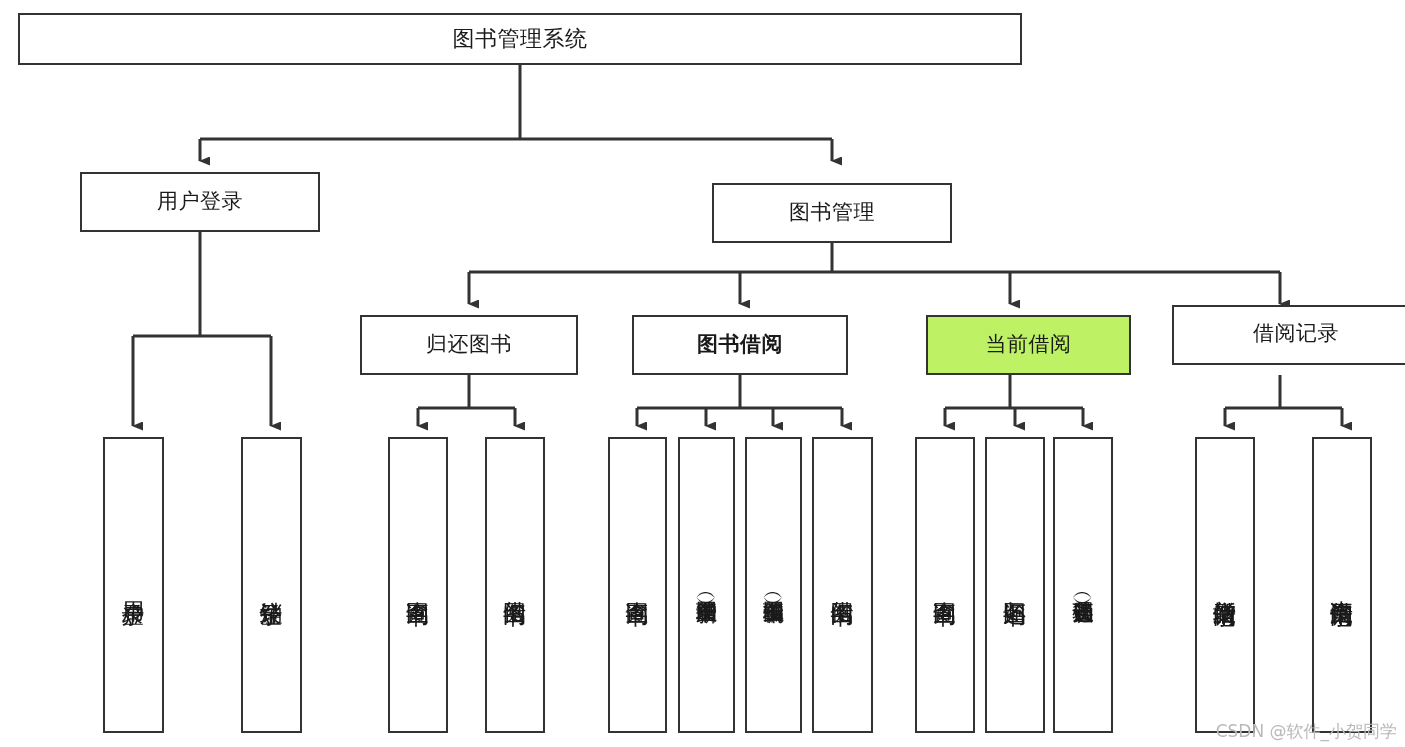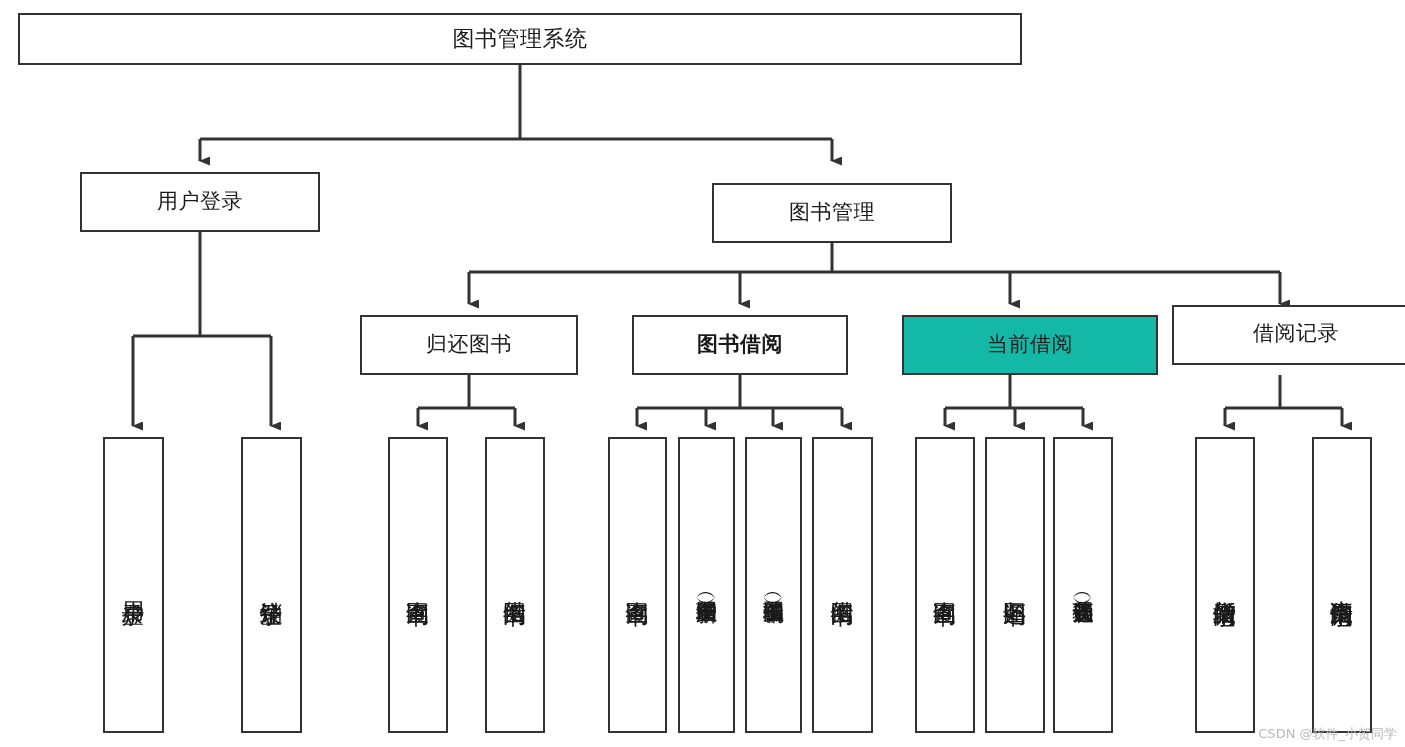--- a/index.html
+++ b/index.html
@@ -64,21 +64,21 @@
     white-space: nowrap;
   }
   .node.vertical.tight .node-label {
     font-size: 21px;
     letter-spacing: 0px;
   }
   #watermark {
     position: absolute;
     right: 8px;
     bottom: 4px;
-    font-size: 13px;
+    font-size: 17px;
     color: #b9b9b9;
     white-space: nowrap;
     z-index: 3;
     font-family: "DejaVu Sans", "Liberation Sans", sans-serif;
   }
 </style>
 </head>
 <body>
 
 <div id="canvas" style="background: rgb(255, 255, 255);">
@@ -144,21 +144,21 @@
   <div class="node horizontal" style="left: 712px; top: 172px; width: 240px; height: 60px; border-color: rgb(51, 51, 51); background: rgb(255, 255, 255); color: rgb(26, 26, 26); margin-top: 11px;">
     <span class="node-label">图书管理</span>
   </div>
 
   <div class="node horizontal" style="left: 360px; top: 315px; width: 218px; height: 60px; border-color: rgb(51, 51, 51); background: rgb(255, 255, 255); color: rgb(26, 26, 26);">
     <span class="node-label">归还图书</span>
   </div>
   <div class="node horizontal" style="left: 632px; top: 315px; width: 216px; height: 60px; border-color: rgb(51, 51, 51); background: rgb(255, 255, 255); color: rgb(26, 26, 26); font-weight: bold;">
     <span class="node-label">图书借阅</span>
   </div>
-  <div class="node horizontal" style="left: 902px; top: 315px; width: 256px; height: 60px; border-color: rgb(51, 51, 51); background: #14b8a6; color: rgb(26, 26, 26);">
+  <div class="node horizontal" style="left: 926px; top: 315px; width: 205px; height: 60px; border-color: rgb(51, 51, 51); background: #bef264; color: rgb(26, 26, 26);">
     <span class="node-label">当前借阅</span>
   </div>
   <div class="node horizontal" style="left: 1172px; top: 305px; width: 248px; height: 60px; border-color: rgb(51, 51, 51); background: rgb(255, 255, 255); color: rgb(26, 26, 26); font-family: Liberation Mono, monospace;">
     <span class="node-label">借阅记录</span>
   </div>
 
   <div class="node vertical" style="left: 103px; top: 437px; width: 61px; height: 296px; border-color: rgb(51, 51, 51); background: rgb(255, 255, 255); color: rgb(26, 26, 26);">
     <span class="node-label">用户登录</span>
   </div>
   <div class="node vertical" style="left: 241px; top: 437px; width: 61px; height: 296px; border-color: rgb(51, 51, 51); background: rgb(255, 255, 255); color: rgb(26, 26, 26);">

